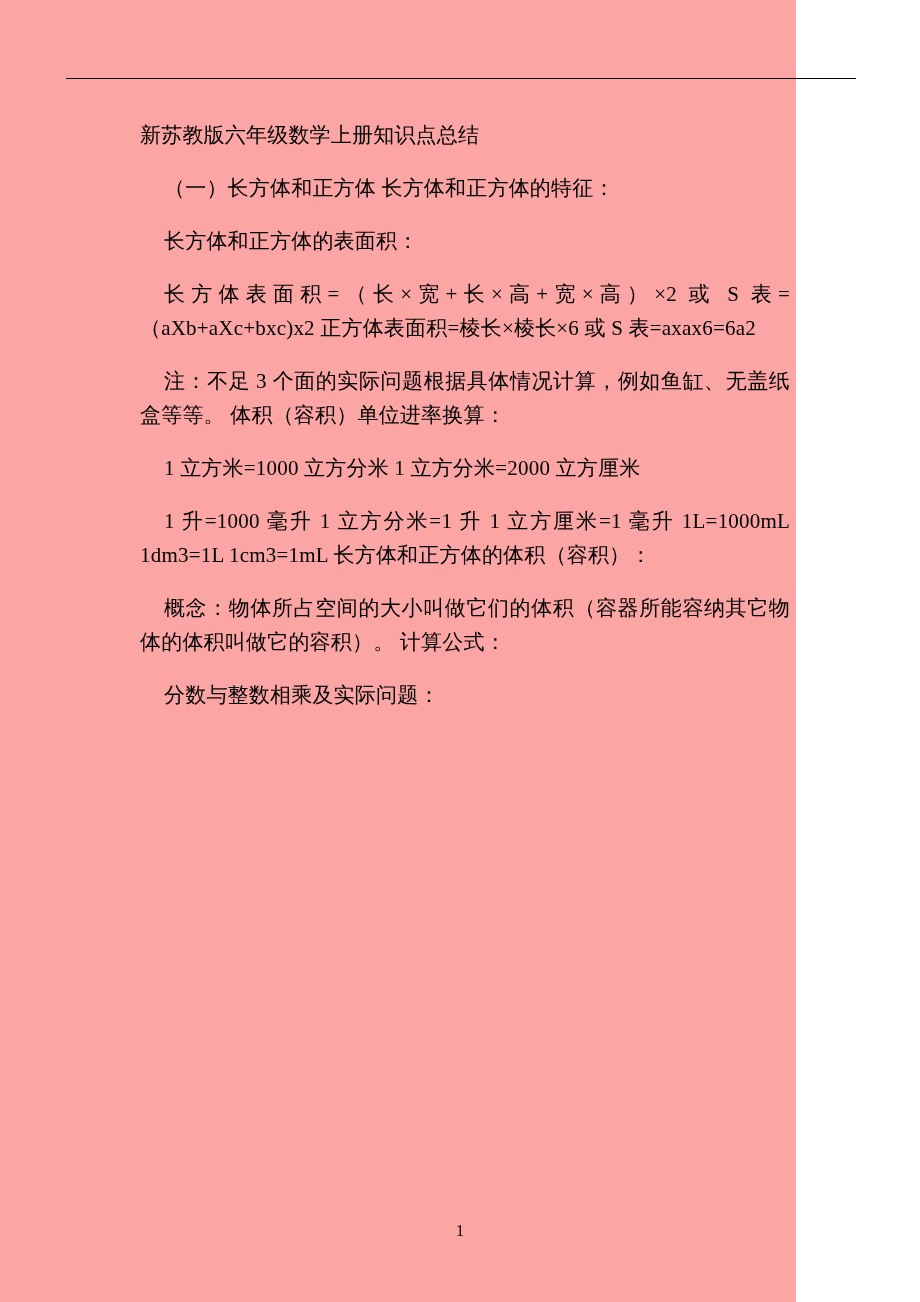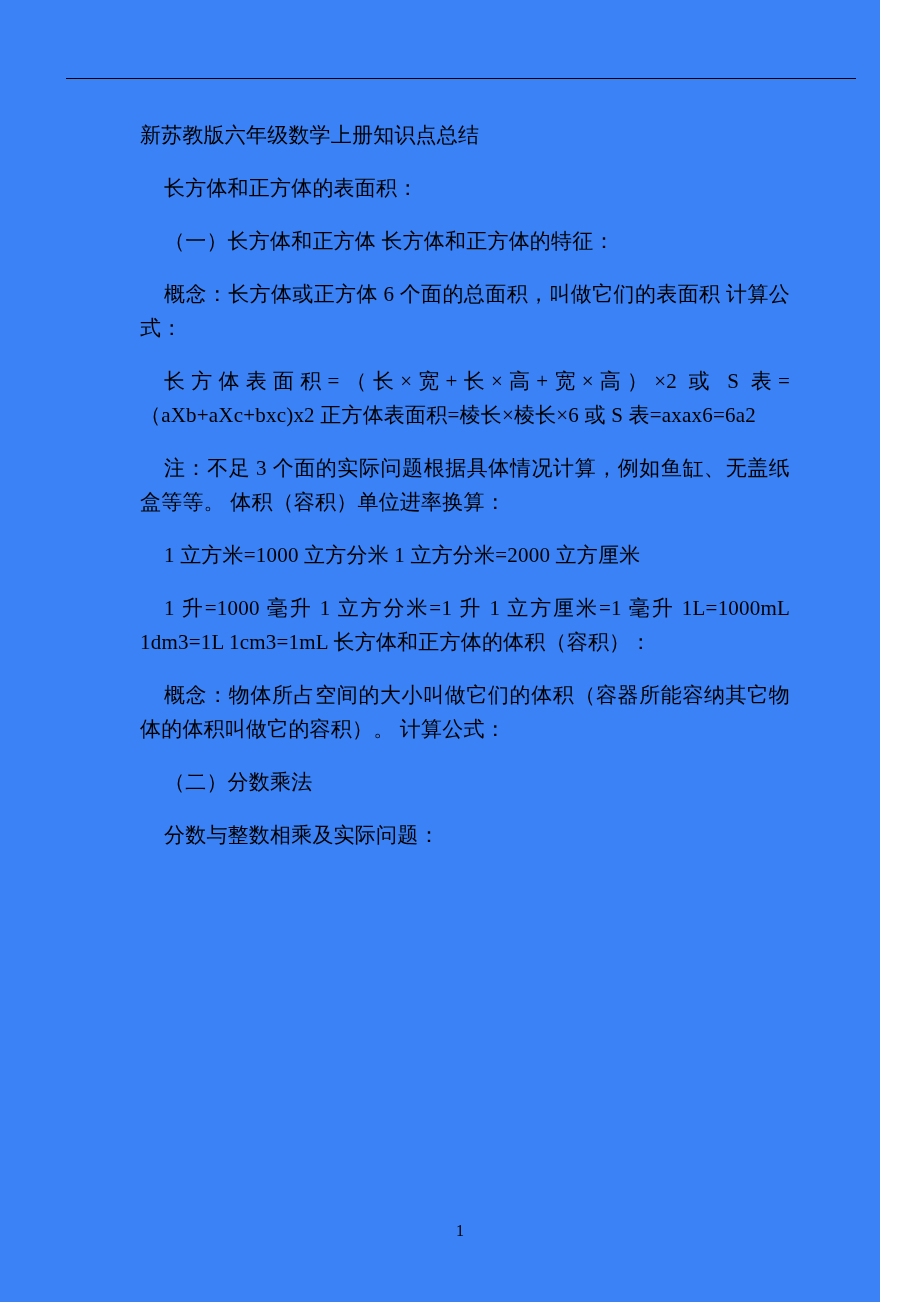--- a/index.html
+++ b/index.html
@@ -12,23 +12,23 @@
     height: 1302px;
     position: relative;
     font-family: "Liberation Serif", serif;
     color: #000000;
     overflow: hidden;
   }
   .page {
     position: absolute;
     left: 0;
     top: 0;
-    width: 880px;
+    width: 796px;
     height: 1302px;
-    background: #3b82f6;
+    background: #fca5a5;
   }
   .header-rule {
     position: absolute;
     left: 66px;
     top: 78px;
     width: 790px;
     height: 0;
     border-top: 1px solid #000000;
   }
   .content {
@@ -62,27 +62,25 @@
 </style>
 </head>
 <body>
 
 <div class="page">
 
   <div class="header-rule"></div>
 
   <div class="content">
     <p class="para">新苏教版六年级数学上册知识点总结</p>
+    <p class="para indent">（一）长方体和正方体 长方体和正方体的特征：</p>
     <p class="para indent">长方体和正方体的表面积：</p>
-    <p class="para indent">（一）长方体和正方体 长方体和正方体的特征：</p>
-    <p class="para indent">概念：长方体或正方体 6 个面的总面积，叫做它们的表面积 计算公式：</p>
     <p class="para indent">长方体表面积=（长×宽+长×高+宽×高）×2 或 S 表=（aXb+aXc+bxc)x2 正方体表面积=棱长×棱长×6 或 S 表=axax6=6a2</p>
     <p class="para indent">注：不足 3 个面的实际问题根据具体情况计算，例如鱼缸、无盖纸盒等等。 体积（容积）单位进率换算：</p>
     <p class="para indent">1 立方米=1000 立方分米 1 立方分米=2000 立方厘米</p>
     <p class="para indent">1 升=1000 毫升 1 立方分米=1 升 1 立方厘米=1 毫升 1L=1000mL 1dm3=1L 1cm3=1mL 长方体和正方体的体积（容积）：</p>
     <p class="para indent">概念：物体所占空间的大小叫做它们的体积（容器所能容纳其它物体的体积叫做它的容积）。 计算公式：</p>
-    <p class="para indent">（二）分数乘法</p>
     <p class="para indent">分数与整数相乘及实际问题：</p>
   </div>
 
   <div class="page-number">1</div>
 
 </div>
 
 </body></html>

